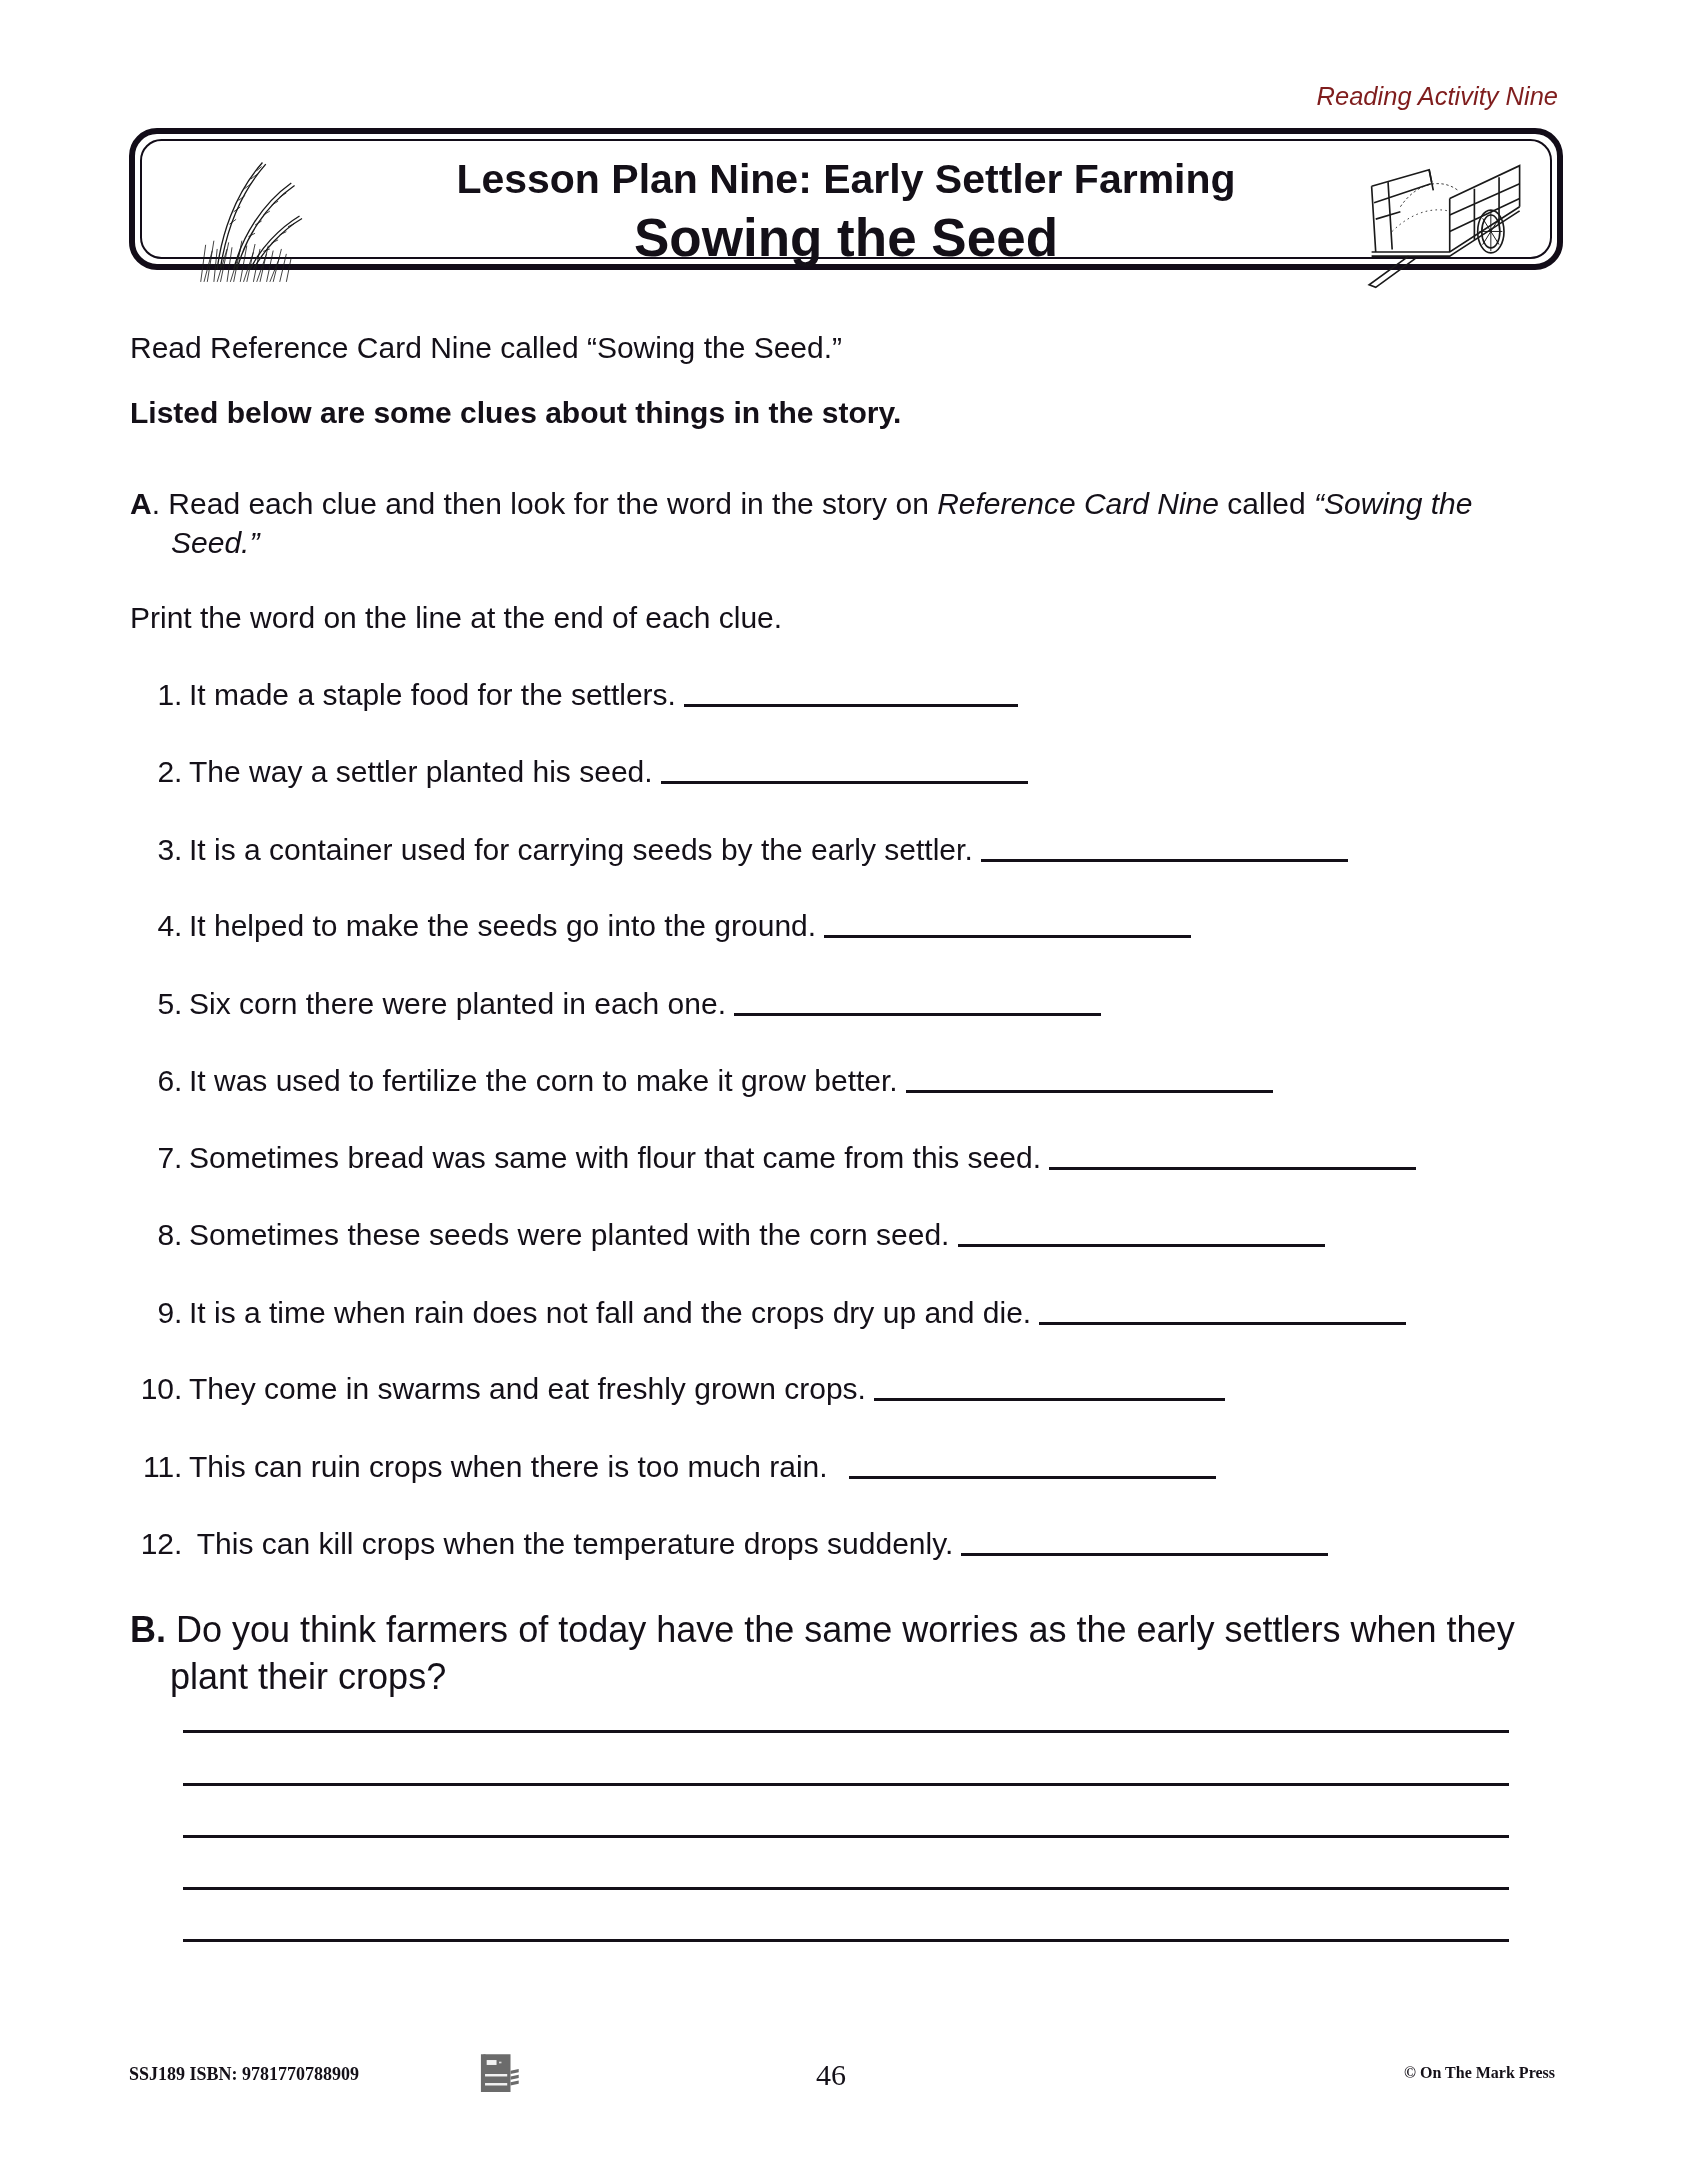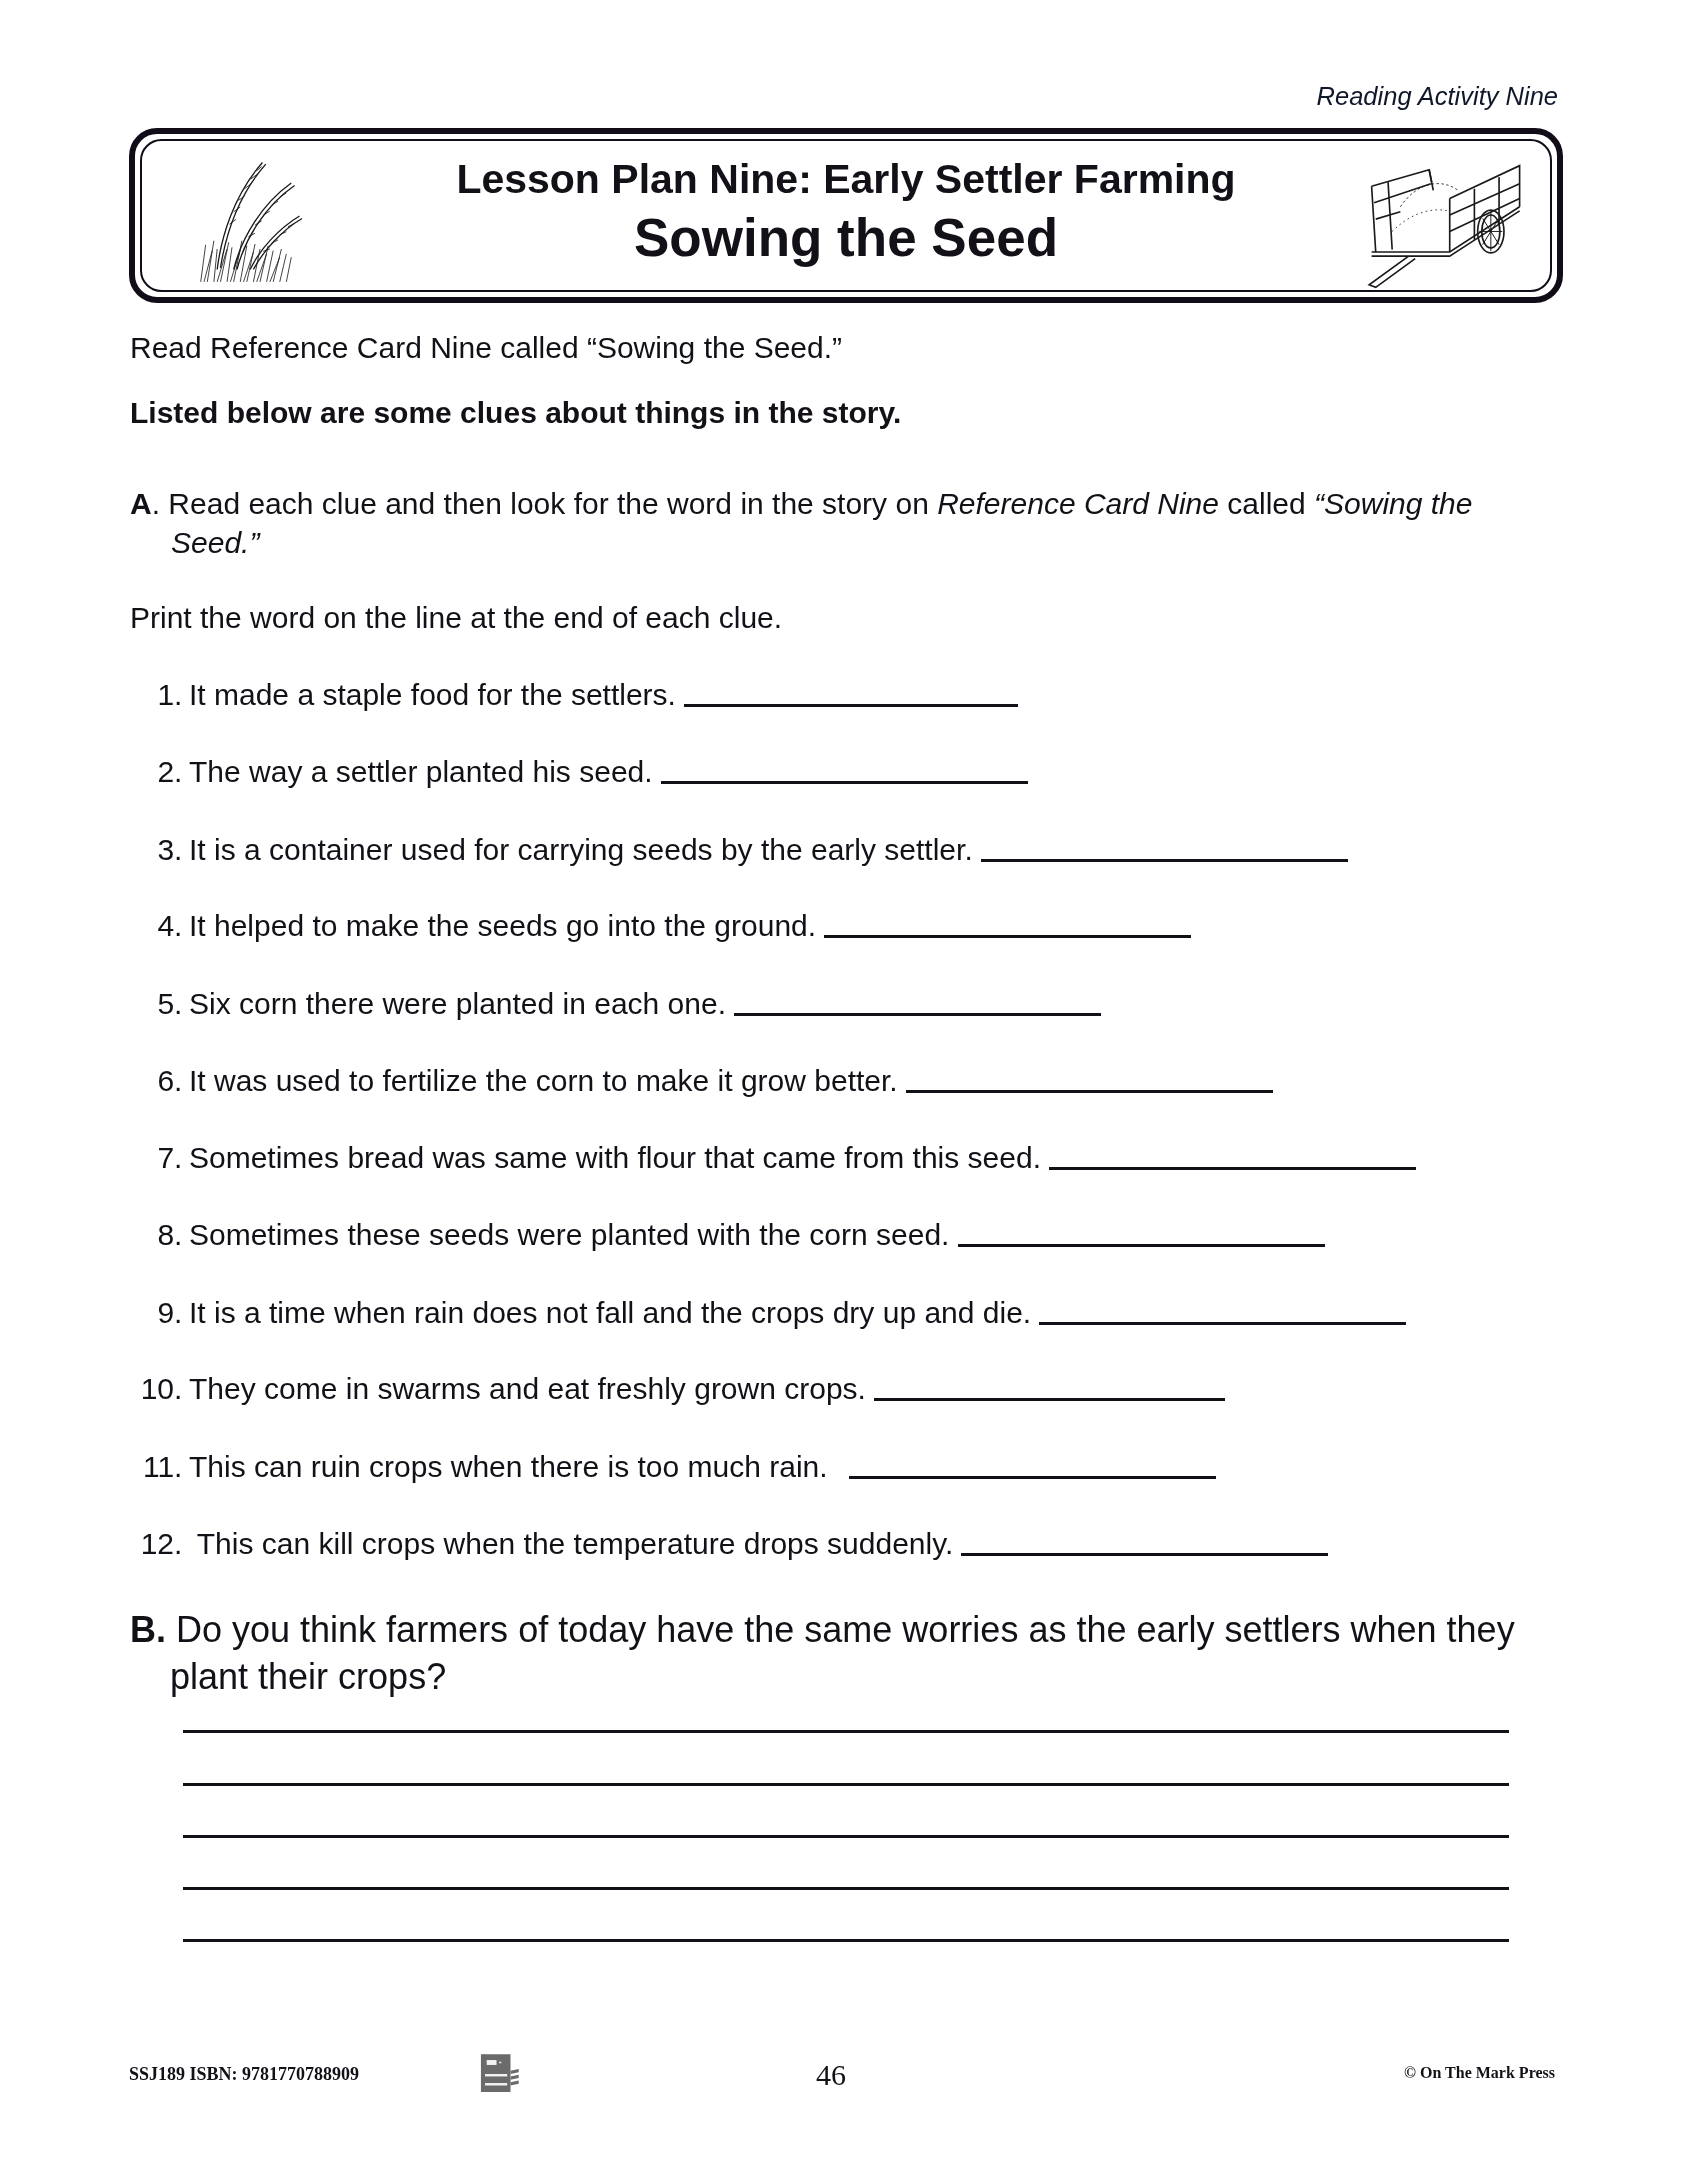--- a/index.html
+++ b/index.html
@@ -9,29 +9,29 @@
       font-family: "Liberation Sans", "DejaVu Sans", sans-serif;
       color: #141018;
       overflow: hidden;
     }
     .running-head {
       position: absolute;
       right: 129px;
       top: 82px;
       font-size: 25.5px;
       font-style: italic;
-      color: #0f172a;
+      color: #7f1d1d;
     }
     
     .header-box {
       position: absolute;
       left: 129px;
       top: 128px;
       width: 1434px;
-      height: 175px;
+      height: 142px;
       border: 6.6px solid #120c18;
       border-radius: 28px;
       background: #fff;
     }
     .header-box-inner {
       position: absolute;
       left: 5px; top: 5px; right: 5px; bottom: 5px;
       border: 2.5px solid #120c18;
       border-radius: 21.4px;
     }

